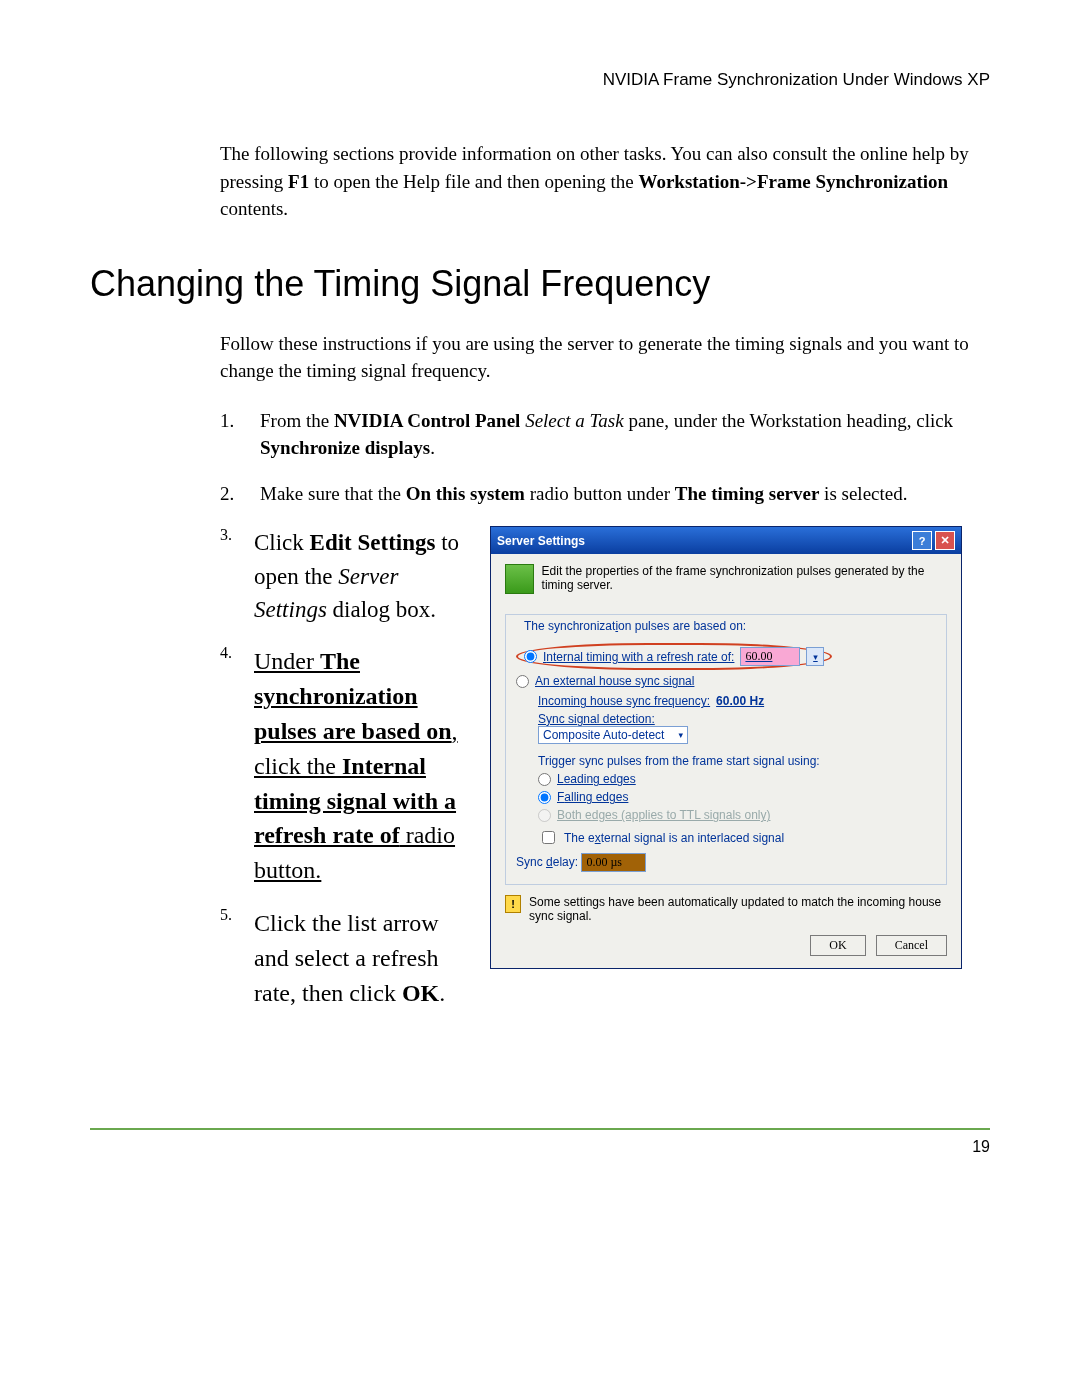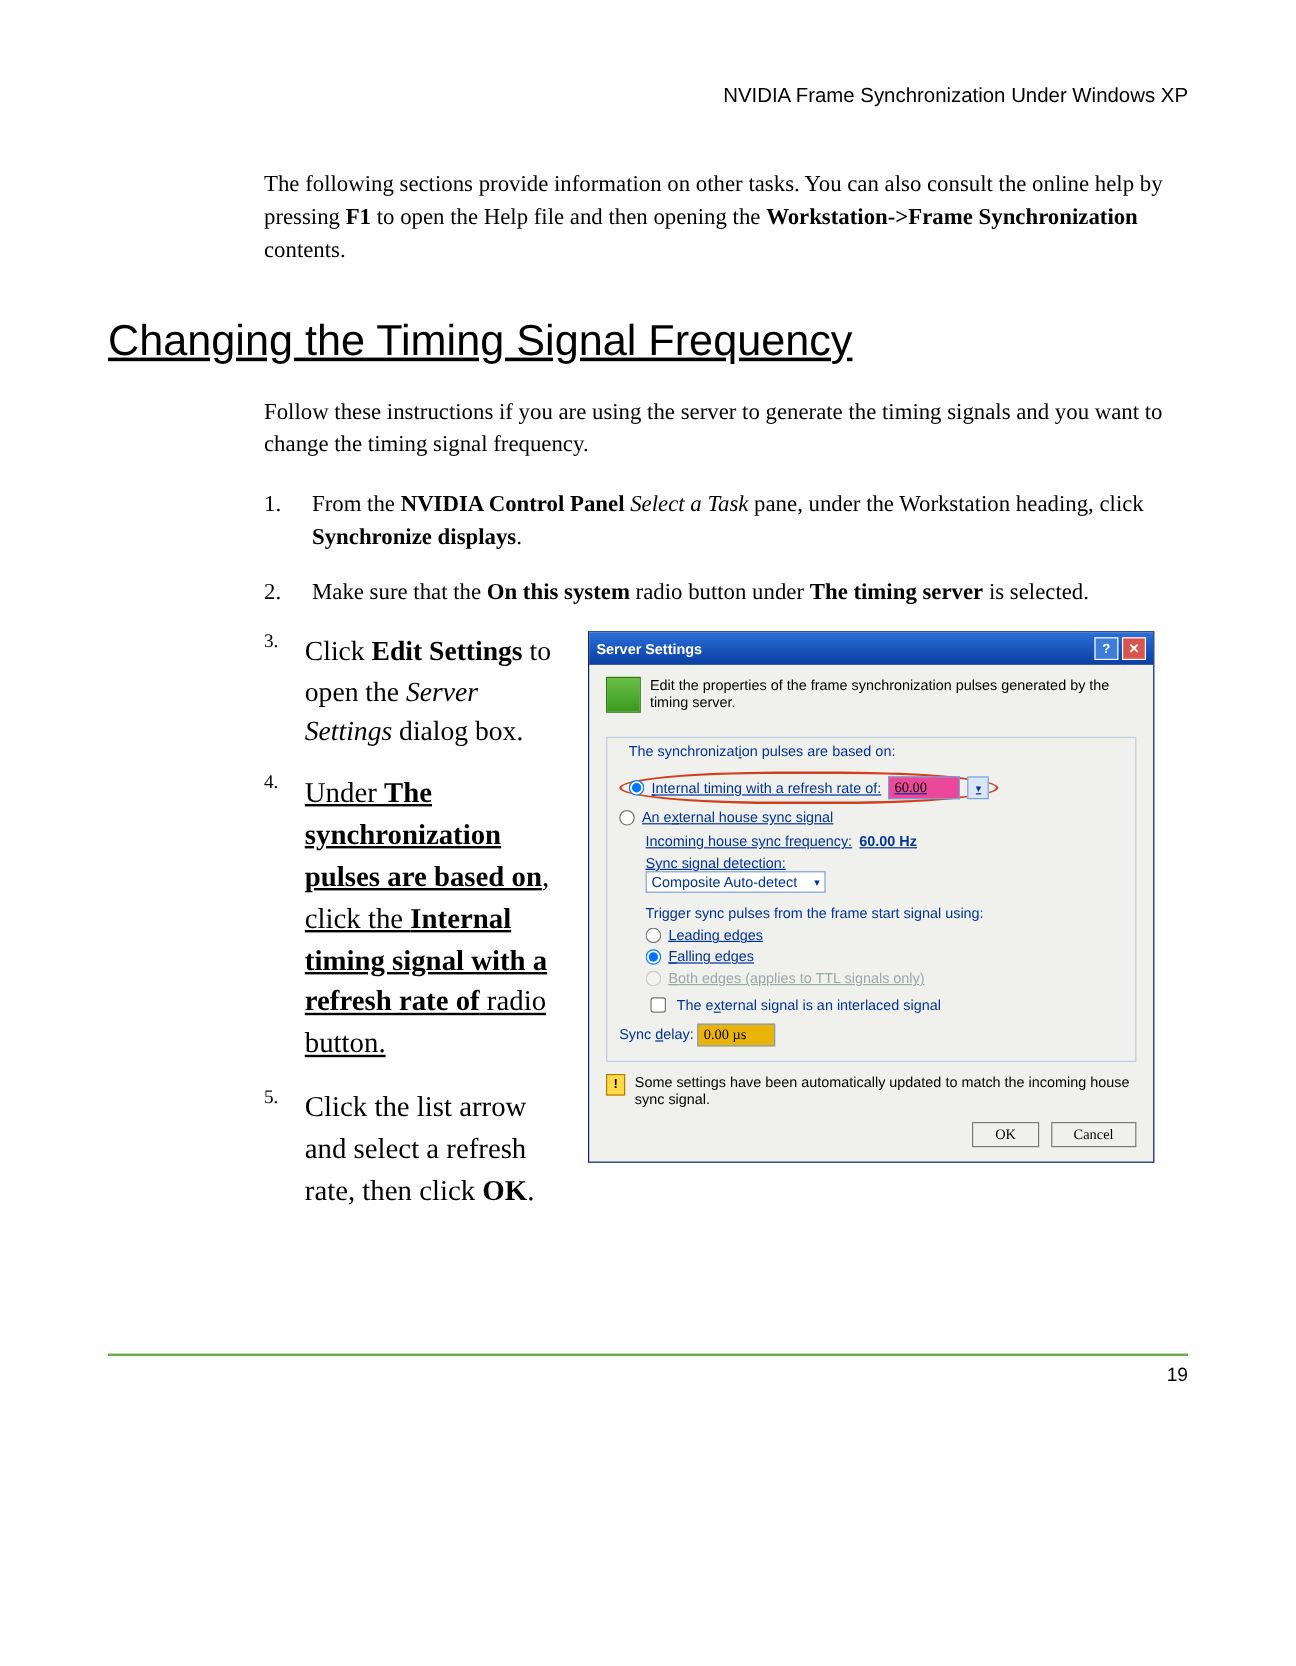--- a/index.html
+++ b/index.html
@@ -25,21 +25,20 @@
     margin-left: 130px;
     font-size: 19px;
     line-height: 1.45;
   }
   .body-text p { margin: 0 0 22px 0; }
   h2.section-heading {
     font-family: "Trebuchet MS", Arial, sans-serif;
     font-weight: normal;
     font-size: 36px;
     margin: 40px 0 25px 0;
-    text-decoration: underline;
   }
   ol.steps {
     margin-left: 130px;
     padding-left: 0;
     list-style: none;
     font-size: 19px;
     line-height: 1.45;
   }
   ol.steps > li {
     display: flex;
@@ -106,21 +105,21 @@
     background:#f0f0ec;
     display:inline-block;
     padding:0 4px;
   }
   .opt-row { display:flex; align-items:center; gap:6px; margin:4px 0; color:#003399;text-decoration:underline;}
   .opt-row input { margin:0; }
   .opt-row.disabled { color:#9aa; }
   .sub-indent { margin-left:22px; }
   .refresh-input {
     border:1px solid #7a9fd4;
-    background:#ec4899;
+    background:#f9a8d4;
     width:50px;
     padding:1px 4px;
     font-family:Tahoma;
     font-size:12px;
   }
   .refresh-combo-arrow {
     border:1px solid #7a9fd4; background:#dbe7f9;
     width:16px;height:17px;
     display:inline-flex;align-items:center;justify-content:center;
     font-size:9px;color:#003399;
@@ -134,21 +133,21 @@
     gap:6px;
   }
   .combo {
     border:1px solid #7a9fd4; background:#fff;
     padding:1px 4px; width:140px;
     display:inline-flex;justify-content:space-between;align-items:center;
   }
   .combo .arrow{font-size:9px;color:#003399;}
   .chk-row{display:flex;align-items:center;gap:6px;margin:6px 0 6px 0;color:#003399;}
   .sync-delay-row{color:#003399;margin-top:4px;}
-  .sync-delay-input{border:1px solid #7a9fd4;background:#eab308;width:55px;padding:1px 4px;font-family:Tahoma;font-size:12px;}
+  .sync-delay-input{border:1px solid #7a9fd4;background:#a16207;width:55px;padding:1px 4px;font-family:Tahoma;font-size:12px;}
   .warn-row{display:flex;gap:8px;color:#000;margin:10px 0 8px 0;}
   .warn-icon{width:16px;height:16px;background:#ffd94a;border:1px solid #b08000;display:flex;align-items:center;justify-content:center;font-size:11px;font-weight:bold;color:#000;}
   .dlg-buttons{display:flex;justify-content:flex-end;gap:10px;padding:4px 0 2px 0;}
   .dlg-btn{border:1px solid #7a7a7a;background:#f0f0ec;padding:2px 18px;font-family:Tahoma;font-size:12px;}
   .page-foot{
     border-top:2px solid #6aa84f;
     margin-top:100px;
     padding-top:8px;
     text-align:right;
     font-family:"Trebuchet MS",Arial,sans-serif;

